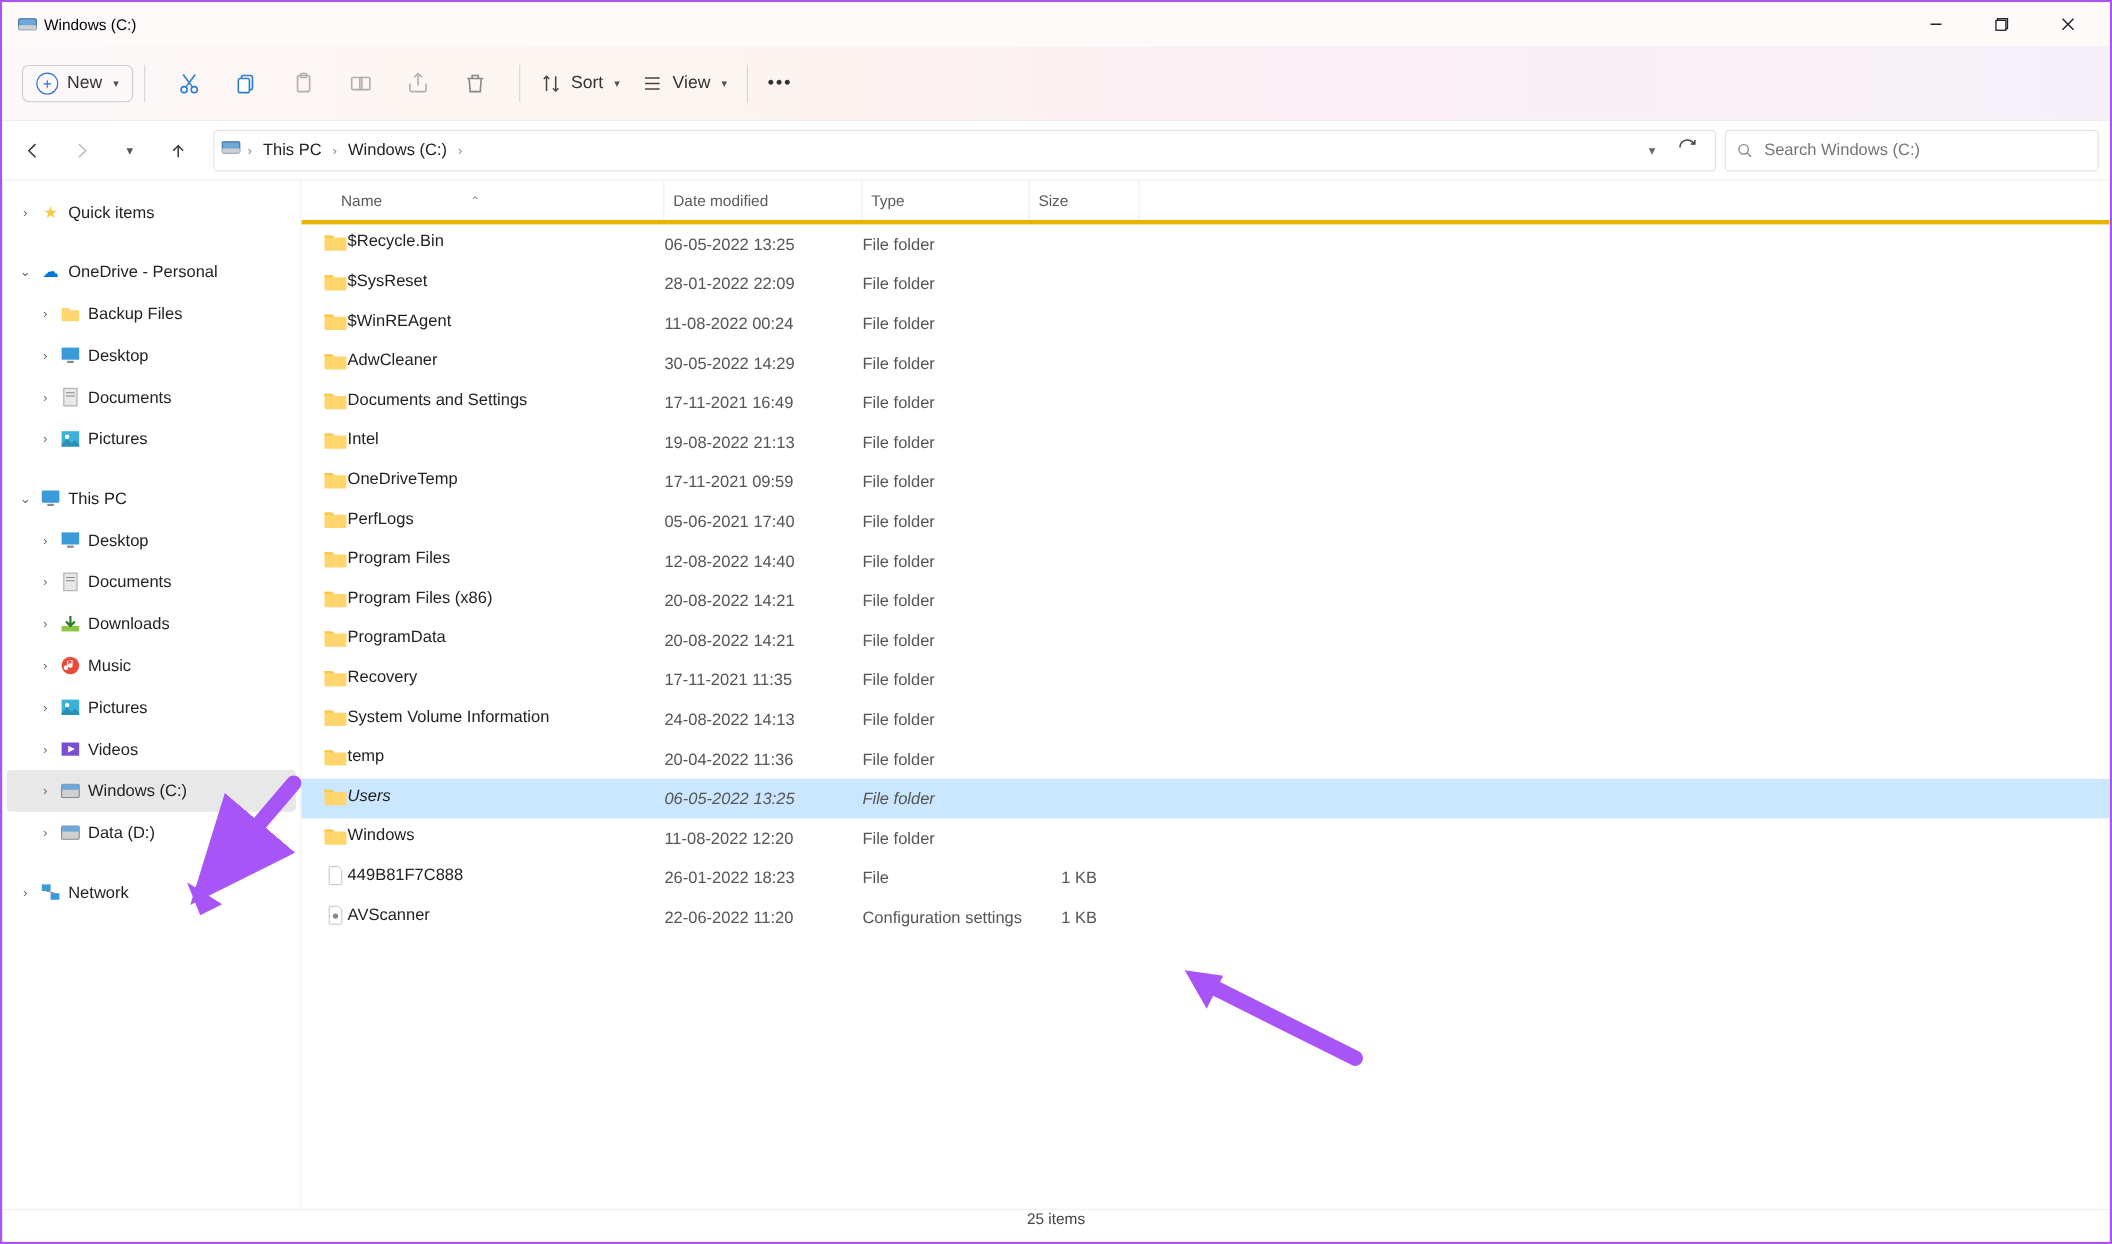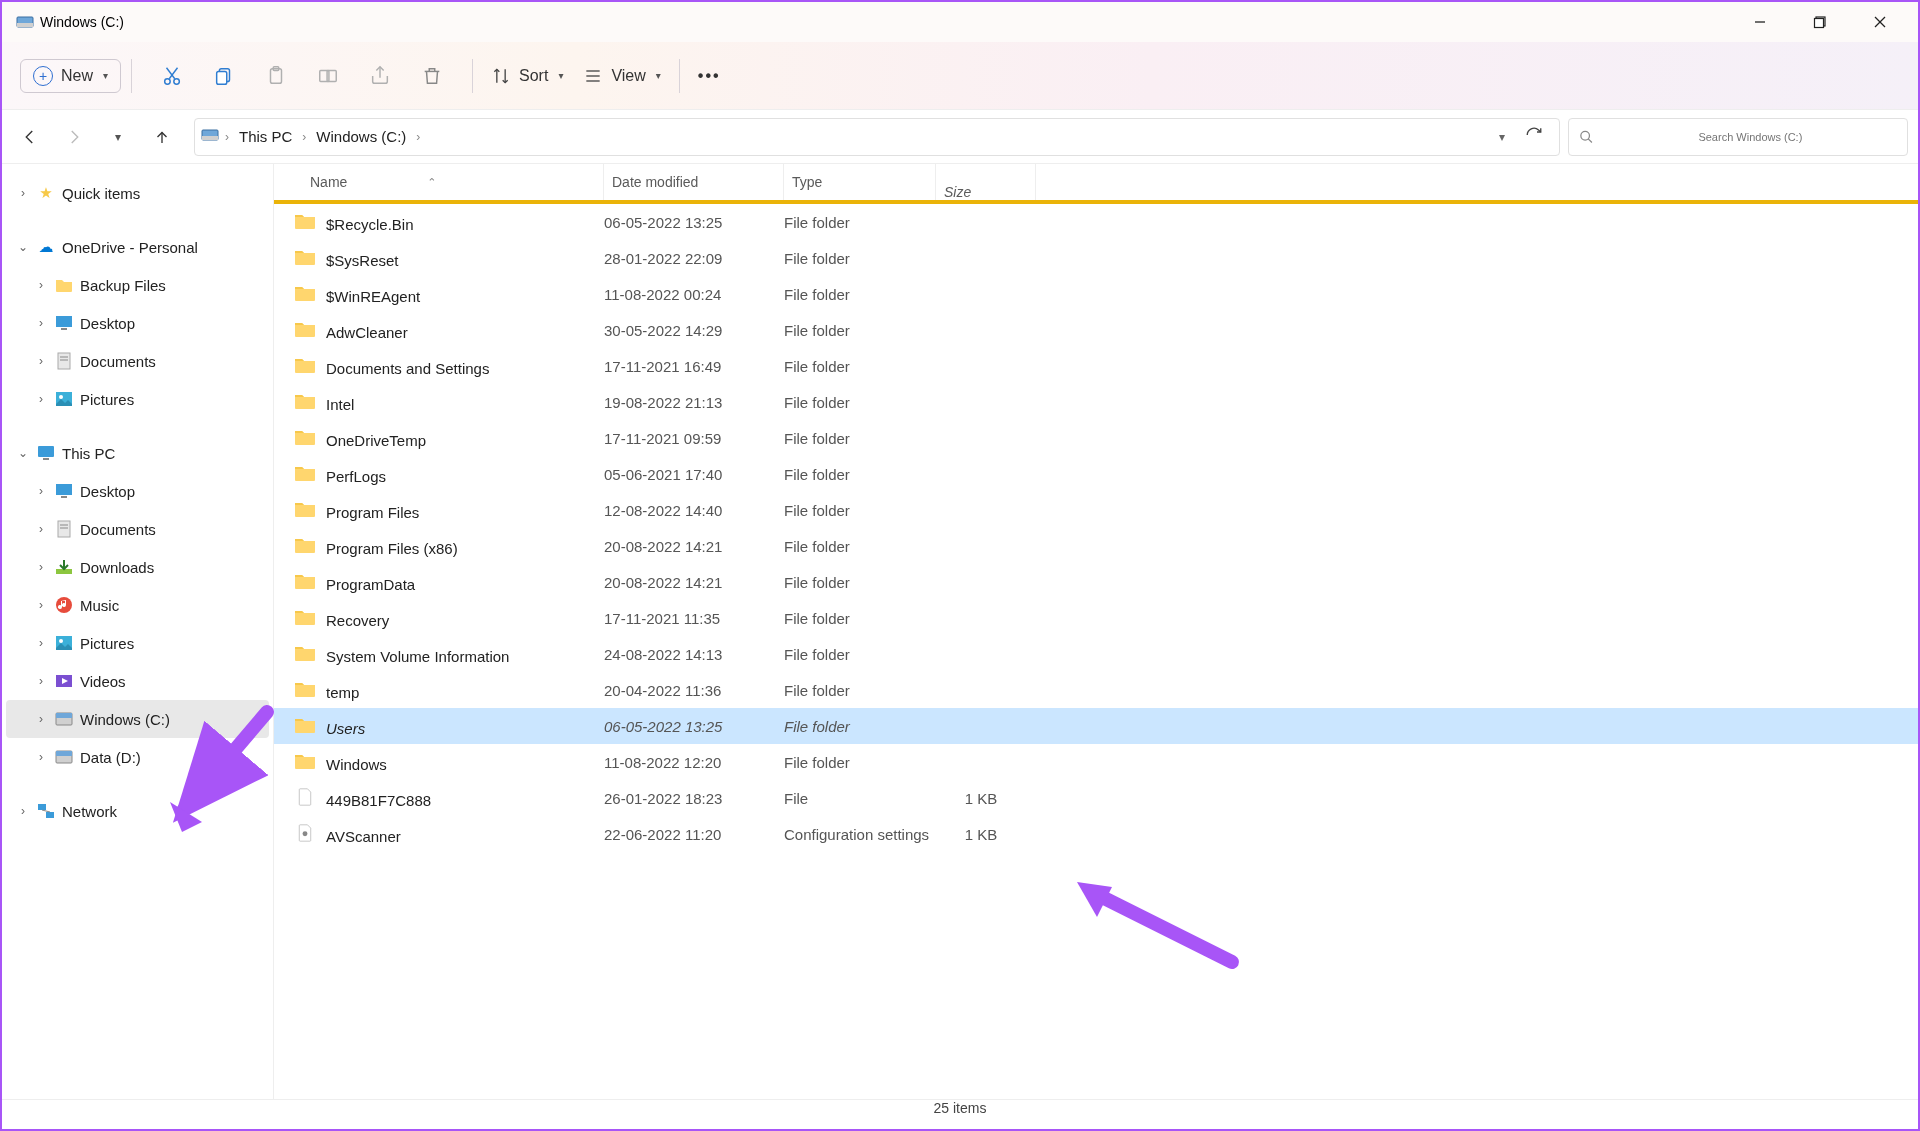--- a/index.html
+++ b/index.html
@@ -29,44 +29,44 @@
 
 
 .navbar { display: flex; align-items: center; height: 54px; padding: 8px 10px; gap: 8px; background: #fff; border-bottom: 1px solid #eee; }
 .nav-arrow { width: 36px; height: 36px; display: flex; align-items: center; justify-content: center; color: #555; }
 .nav-arrow.dim { color: #bbb; }
 .breadcrumb { flex: 1; display: flex; align-items: center; height: 38px; border: 1px solid #e0e0e0; border-radius: 4px; padding: 0 6px; gap: 6px; margin-left: 6px; }
 .crumb { font-size: 15px; color: #222; padding: 2px 4px; }
 .crumb-sep { color: #888; font-size: 12px; }
 .bc-right { margin-left: auto; display: flex; align-items: center; gap: 20px; padding-right: 10px; }
 .searchbox { width: 340px; height: 38px; border: 1px solid #e0e0e0; border-radius: 4px; display: flex; align-items: center; padding: 0 10px; color: #888; gap: 10px; }
-.searchbox input { border: none; outline: none; font-size: 11px; width: 100%; color: #333; background: transparent; text-align: center; }
+.searchbox input { border: none; outline: none; font-size: 15px; width: 100%; color: #333; background: transparent; }
 
 
 .main { display: flex; height: calc(100% - 40px - 68px - 54px - 30px); }
 .sidebar { width: 272px; border-right: 1px solid #eee; padding: 10px 4px; overflow-y: auto; }
 .side-item { display: flex; align-items: center; gap: 6px; height: 38px; padding: 0 6px 0 10px; font-size: 15px; color: #222; border-radius: 4px; }
 .side-item.indent1 { padding-left: 28px; }
 .side-item.selected { background: #e8e8e8; }
 .side-item .expander { width: 14px; font-size: 12px; color: #666; text-align: center; }
 .side-item .si-icon { width: 20px; height: 18px; display: flex; align-items: center; justify-content: center; }
 .side-spacer { height: 16px; }
 
 .filepane { flex: 1; position: relative; overflow: hidden; }
 .file-scroll { position: absolute; inset: 0; overflow-y: auto; }
 .col-headers { display: flex; align-items: center; height: 40px; border-bottom: 4px solid #eab308; font-size: 14px; color: #5a5a5a; position: sticky; top: 0; background: #fff; }
 .col { padding: 0 8px; }
 .col-name { width: 330px; padding-left: 36px; display: flex; align-items: center; gap: 80px; border-right: 1px solid #eee; height: 100%; }
 .col-date { width: 180px; border-right: 1px solid #eee; height: 100%; display: flex; align-items: center; }
 .col-type { width: 152px; border-right: 1px solid #eee; height: 100%; display: flex; align-items: center; }
-.col-size { width: 100px; text-align: right; border-right: 1px solid #eee; height: 100%; display: flex; align-items: flex-end; justify-content: flex-start; font-style: italic; }
+.col-size { width: 100px; text-align: right; border-right: 1px solid #eee; height: 100%; display: flex; align-items: center; justify-content: flex-start; }
 
 .row { display: flex; align-items: center; height: 36px; font-size: 15px; color: #222; }
 .row.selected { background: #cbe6ff; font-style: italic; }
-.cell-name { width: 330px; padding-left: 20px; display: flex; align-items: flex-end; gap: 10px; }
+.cell-name { width: 330px; padding-left: 20px; display: flex; align-items: flex-start; gap: 0; }
 .cell-date { width: 180px; color: #555; }
 .cell-type { width: 152px; color: #555; }
 .cell-size { width: 100px; color: #555; text-align: center; padding-right: 10px; }
 .f-icon { width: 22px; height: 18px; }
 
 
 .statusbar { height: 30px; display: flex; align-items: center; padding: 0 16px; font-size: 14px; color: #444; gap: 14px; border-top: 1px solid #eee; flex-direction: column; }
 .status-sep { width: 1px; height: 16px; background: #ccc; }
 .status-spacer { flex: 1; }
 .view-toggle { width: 26px; height: 22px; border: 1px solid #bbb; display: flex; align-items: center; justify-content: center; margin-left: 4px; }

